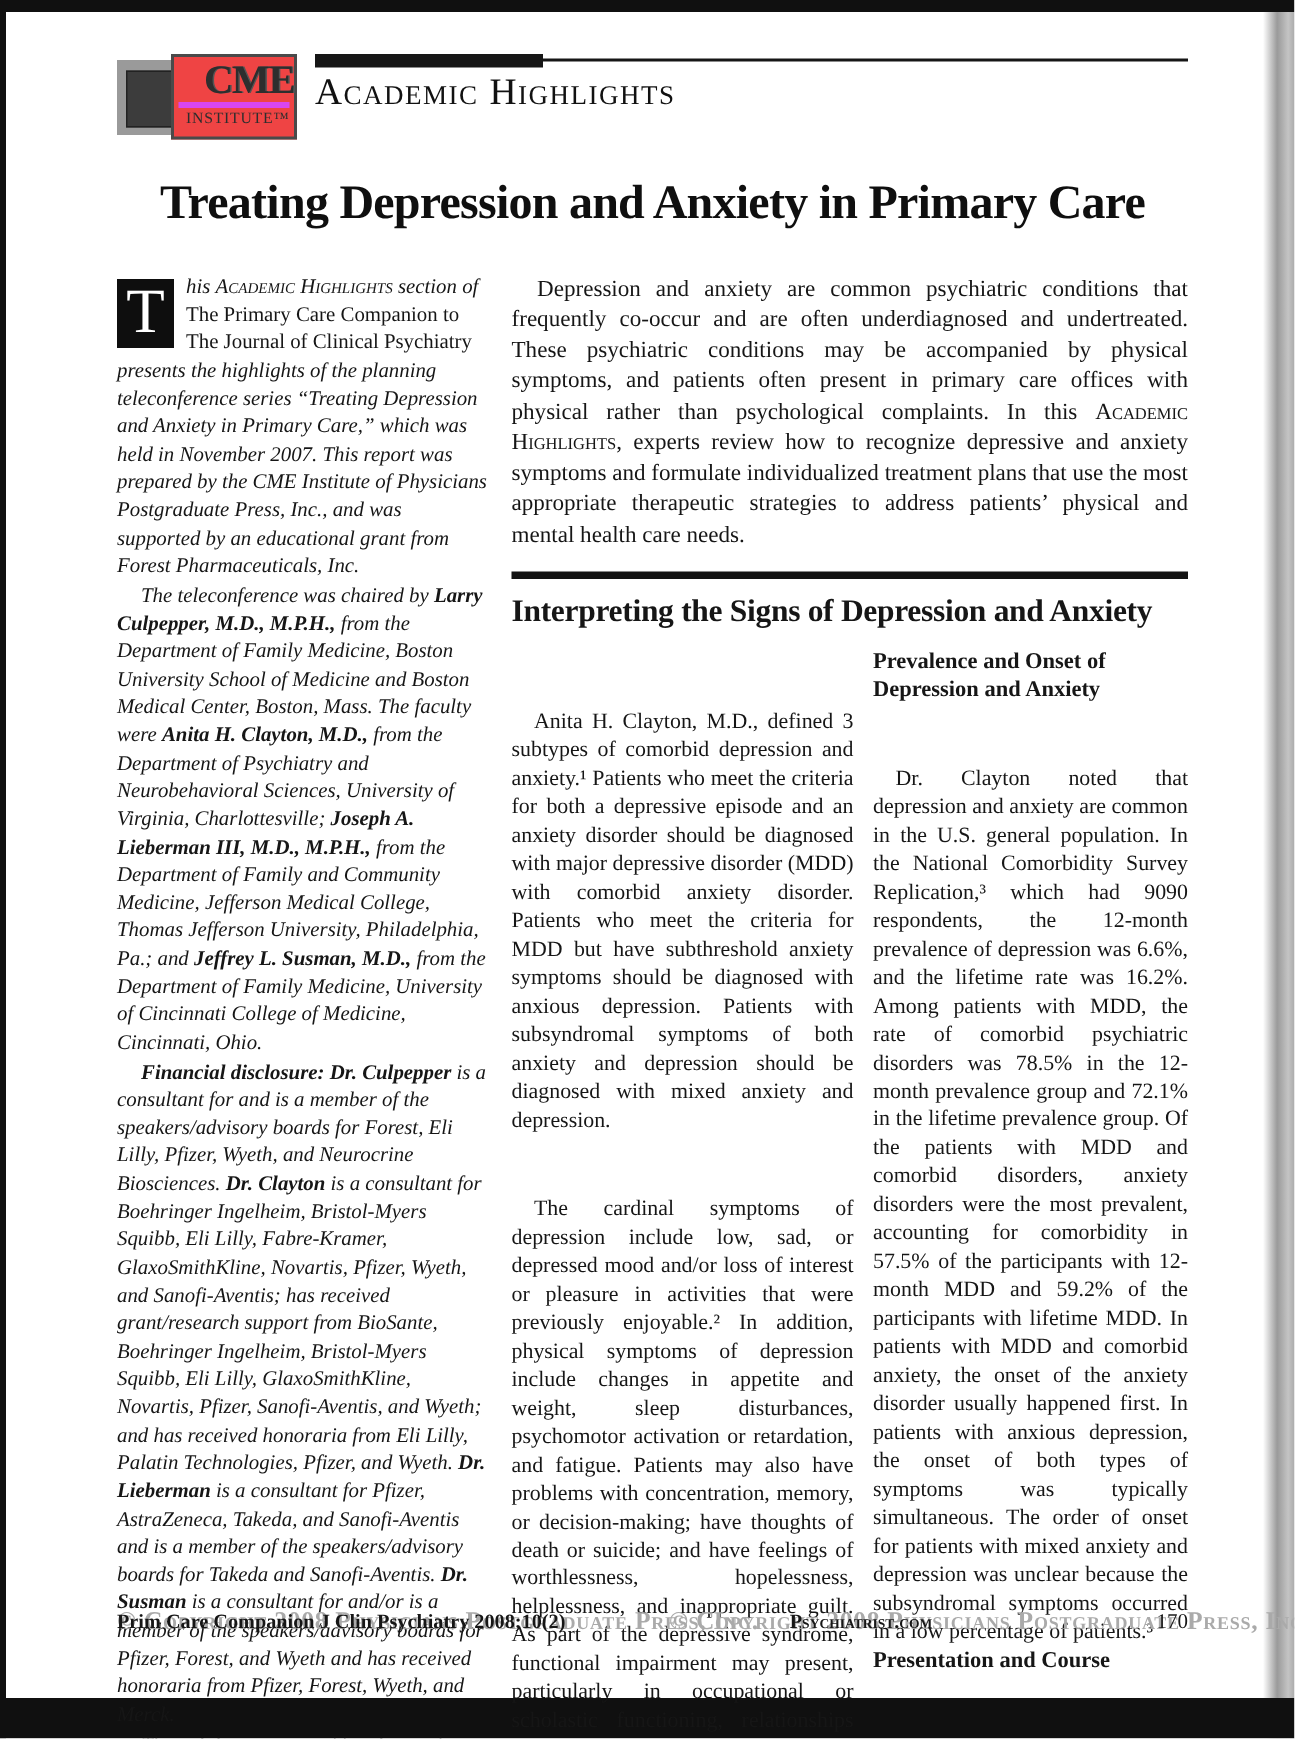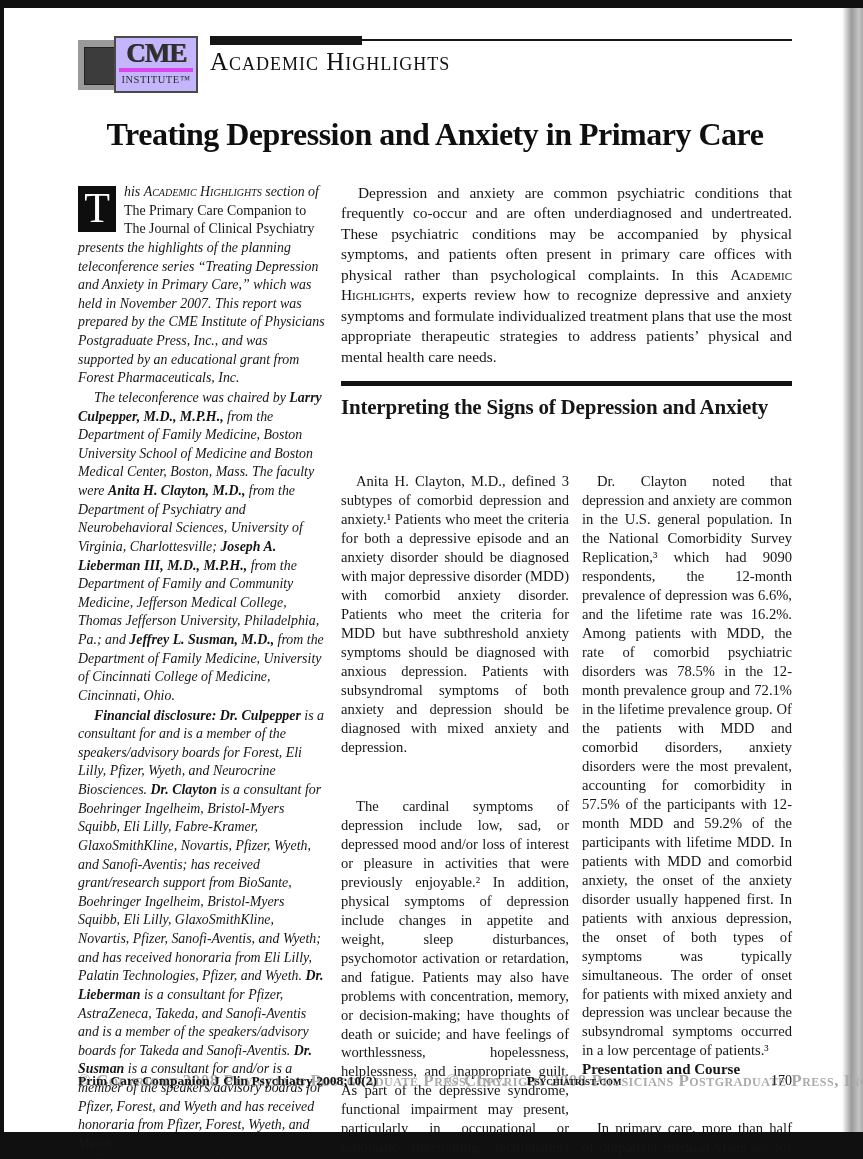--- a/index.html
+++ b/index.html
@@ -12,22 +12,22 @@
   .frame-left{position:absolute;top:0;left:0;bottom:0;width:4px;background:#101010;}
   .frame-bottom{position:absolute;left:0;right:0;bottom:0;height:27px;background:#101010;}
 
   .content{position:absolute;left:78px;top:36px;width:714px;}
 
   
   .header{display:flex;align-items:flex-start;}
   .logo{position:relative;width:122px;height:58px;flex:none;}
   .logo-gray{position:absolute;left:0;top:4px;width:44px;height:50px;background:#9a9a9a;}
   .logo-dark{position:absolute;left:6px;top:11px;width:30px;height:36px;background:#3c3c3c;border:1px solid #222;}
-  .logo-box{position:absolute;left:36px;top:0;width:84px;height:57px;background:#c4b5fd;
-            border:2px solid #4a4a4a;box-sizing:border-box;text-align:center;}
+  .logo-box{position:absolute;left:36px;top:0;width:84px;height:57px;background:#ef4444;
+            border:2px solid #4a4a4a;box-sizing:border-box;text-align:right;}
   .logo-cme{font-size:27px;font-weight:700;letter-spacing:-1px;line-height:30px;color:#2e2e2e;
             text-shadow:1px 0 #555;}
   .logo-inst{font-size:10.5px;letter-spacing:.5px;line-height:11px;color:#2e2e2e;border-top:4px solid #d946ef;
              margin:0 3px;padding-top:2px;}
   .banner{flex:1;margin-left:10px;}
   .banner-rules{position:relative;height:9px;}
   .rule-thin{position:absolute;left:0;right:0;top:3px;height:2px;background:#161616;}
   .rule-thick{position:absolute;left:0;top:0;width:152px;height:9px;background:#161616;}
   .banner-text{font-variant:small-caps;font-size:25px;letter-spacing:1px;line-height:30px;margin-top:2px;color:#111;}
 
@@ -114,20 +114,21 @@
 
         <div class="sect-rule"></div>
         <div class="sect-head">Interpreting the Signs of Depression and Anxiety</div>
 
         <div class="twocol">
           <div class="colA">
             <p class="ind">Anita H. Clayton, M.D., defined 3 subtypes of comorbid depression and anxiety.¹ Patients who meet the criteria for both a depressive episode and an anxiety disorder should be diagnosed with major depressive disorder (MDD) with comorbid anxiety disorder. Patients who meet the criteria for MDD but have subthreshold anxiety symptoms should be diagnosed with anxious depression. Patients with subsyndromal symptoms of both anxiety and depression should be diagnosed with mixed anxiety and depression.</p>
             <p class="ind">The cardinal symptoms of depression include low, sad, or depressed mood and/or loss of interest or pleasure in activities that were previously enjoyable.² In addition, physical symptoms of depression include changes in appetite and weight, sleep disturbances, psychomotor activation or retardation, and fatigue. Patients may also have problems with concentration, memory, or decision-making; have thoughts of death or suicide; and have feelings of worthlessness, hopelessness, helplessness, and inappropriate guilt. As part of the depressive syndrome, functional impairment may present, particularly in occupational or scholastic functioning, relationships with family or friends, or everyday social interactions. Symptoms of anxiety may include excessive worry, avoidance, sympathetic arousal, chest palpitations or pain, shortness of breath, and gastrointestinal distress.</p>
           </div>
           <div class="colB">
+            <div class="subhead">Prevalence and Onset of Depression and Anxiety</div>
             <p class="ind">Dr. Clayton noted that depression and anxiety are common in the U.S. general population. In the National Comorbidity Survey Replication,³ which had 9090 respondents, the 12-month prevalence of depression was 6.6%, and the lifetime rate was 16.2%. Among patients with MDD, the rate of comorbid psychiatric disorders was 78.5% in the 12-month prevalence group and 72.1% in the lifetime prevalence group. Of the patients with MDD and comorbid disorders, anxiety disorders were the most prevalent, accounting for comorbidity in 57.5% of the participants with 12-month MDD and 59.2% of the participants with lifetime MDD. In patients with MDD and comorbid anxiety, the onset of the anxiety disorder usually happened first. In patients with anxious depression, the onset of both types of symptoms was typically simultaneous. The order of onset for patients with mixed anxiety and depression was unclear because the subsyndromal symptoms occurred in a low percentage of patients.³</p>
             <div class="subhead later">Presentation and Course</div>
             <p class="ind">In primary care, more than half of outpatient medical visits are for somatic complaints, which are often associated with depression and anxiety.⁴ However, even if patients with depression and anxiety complain of only somatic symptoms, they will answer</p>
           </div>
         </div>
       </div>
 
     </div>
   </div>
 

